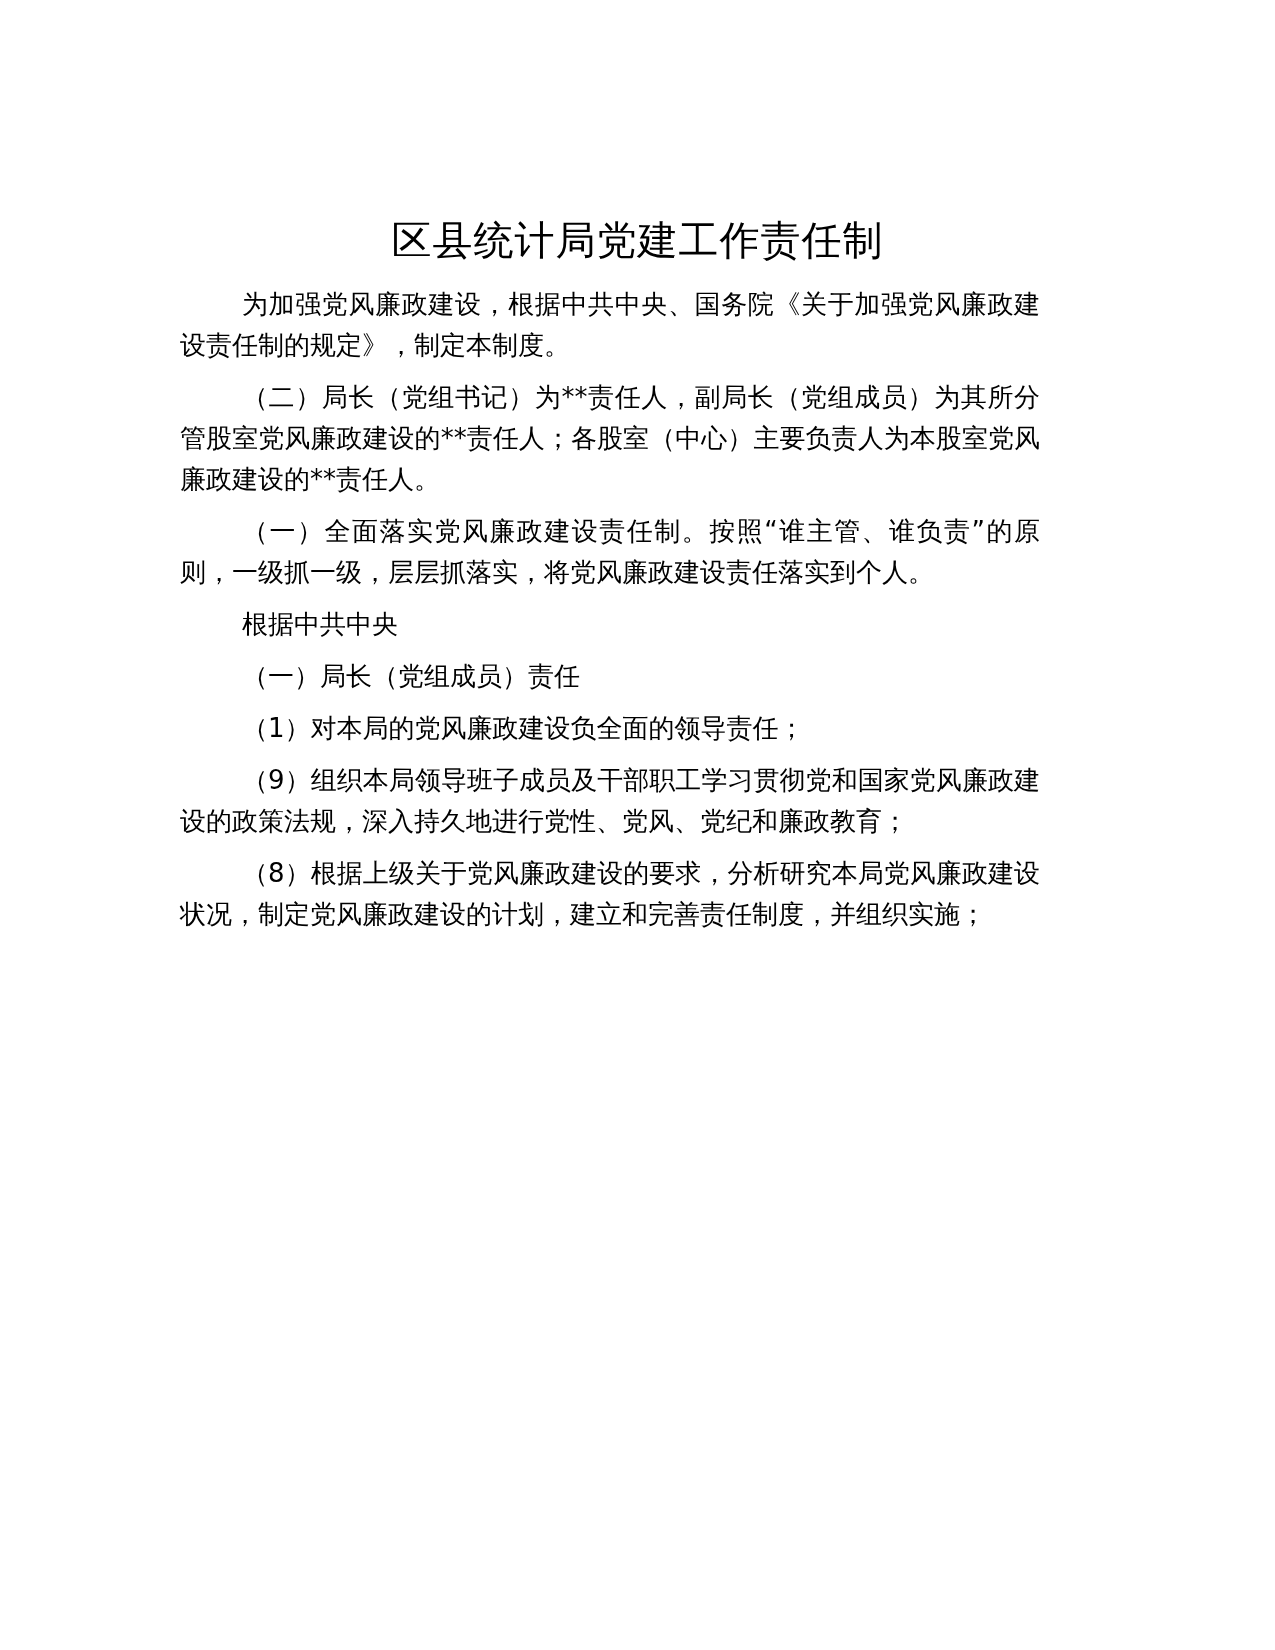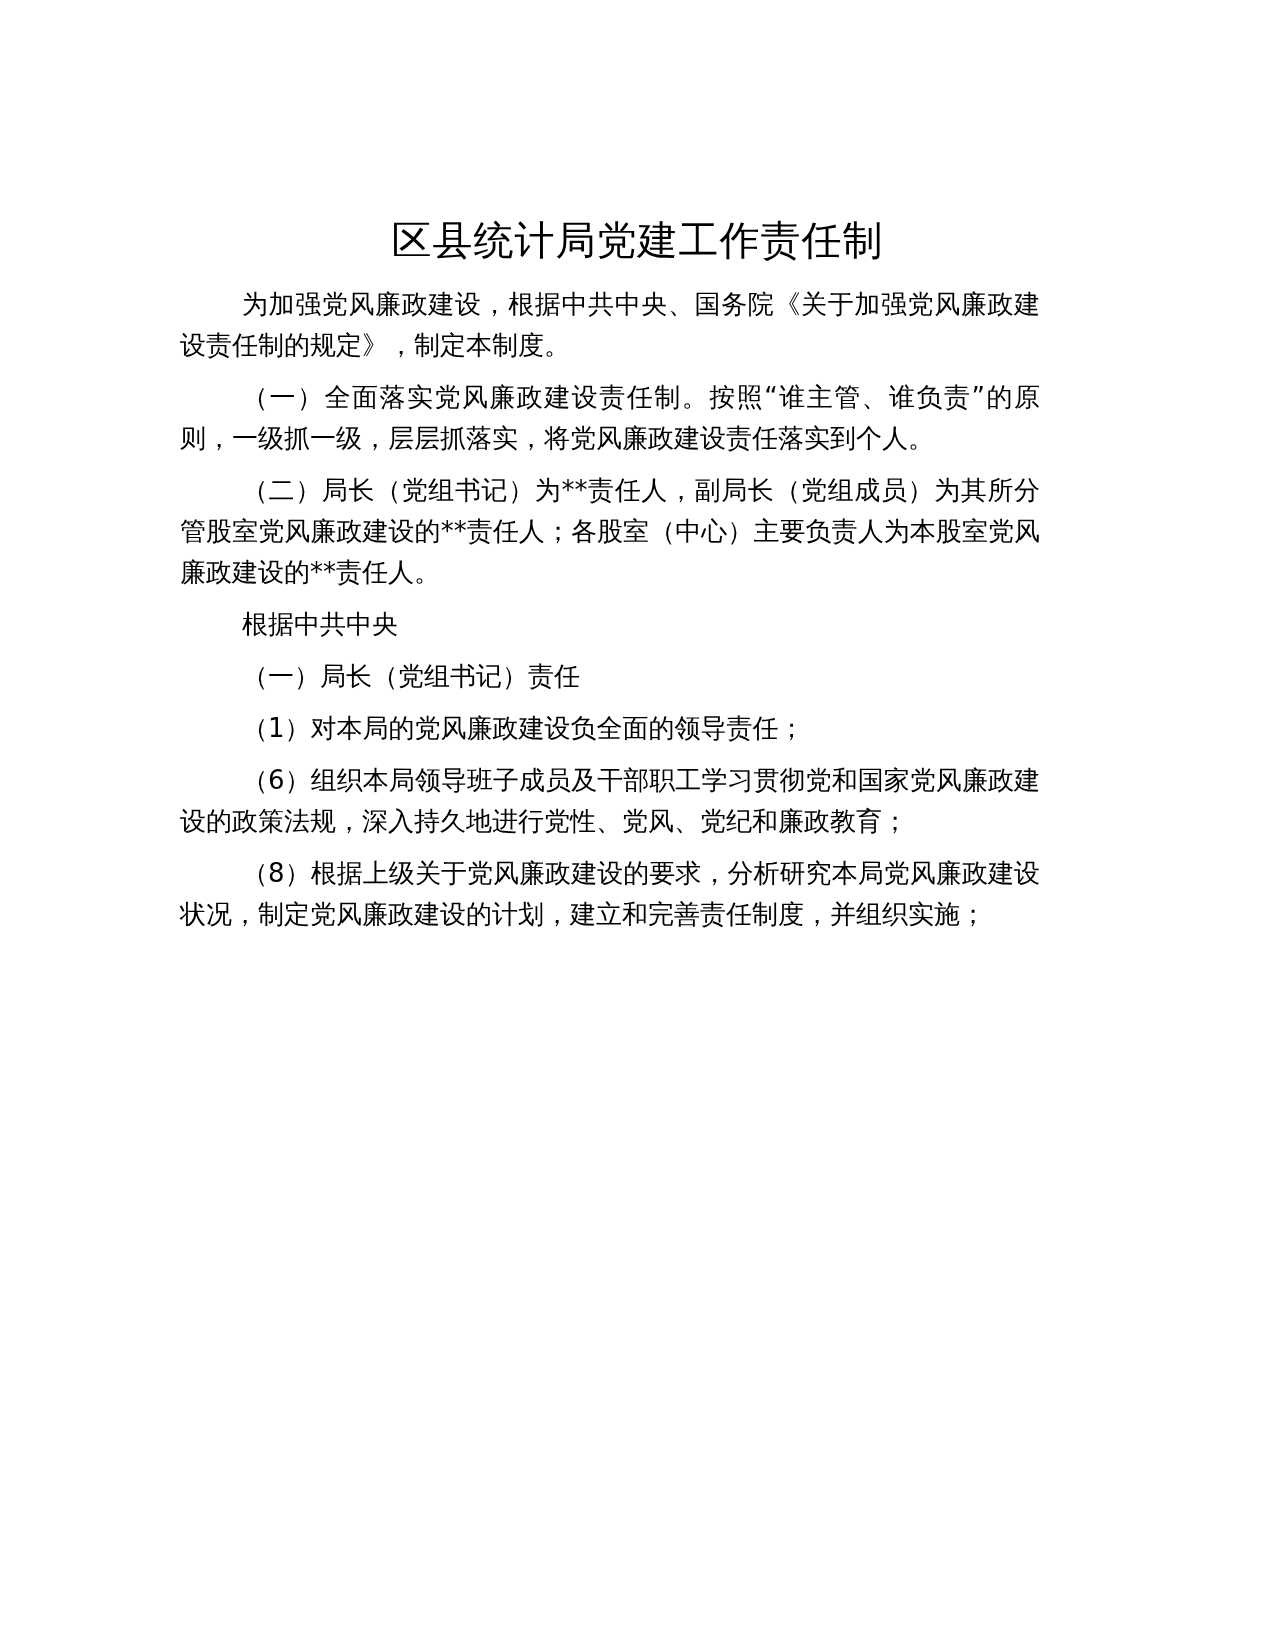--- a/index.html
+++ b/index.html
@@ -12,21 +12,21 @@
   .para { font-size: 26px; line-height: 41px; margin: 0 0 11px 0; text-indent: 62px;
           text-align: justify; letter-spacing: 0; word-break: break-all; }
 </style>
 </head>
 <body>
 
 <div class="page">
   <div class="title">区县统计局党建工作责任制</div>
   <div class="body-text">
     <p class="para">为加强党风廉政建设，根据中共中央、国务院《关于加强党风廉政建设责任制的规定》，制定本制度。</p>
+    <p class="para">（二）局长（党组书记）为**责任人，副局长（党组成员）为其所分管股室党风廉政建设的**责任人；各股室（中心）主要负责人为本股室党风廉政建设的**责任人。</p>
     <p class="para">（一）全面落实党风廉政建设责任制。按照“谁主管、谁负责”的原则，一级抓一级，层层抓落实，将党风廉政建设责任落实到个人。</p>
-    <p class="para">（二）局长（党组书记）为**责任人，副局长（党组成员）为其所分管股室党风廉政建设的**责任人；各股室（中心）主要负责人为本股室党风廉政建设的**责任人。</p>
     <p class="para">根据中共中央</p>
-    <p class="para">（一）局长（党组书记）责任</p>
+    <p class="para">（一）局长（党组成员）责任</p>
     <p class="para">（1）对本局的党风廉政建设负全面的领导责任；</p>
-    <p class="para">（6）组织本局领导班子成员及干部职工学习贯彻党和国家党风廉政建设的政策法规，深入持久地进行党性、党风、党纪和廉政教育；</p>
+    <p class="para">（9）组织本局领导班子成员及干部职工学习贯彻党和国家党风廉政建设的政策法规，深入持久地进行党性、党风、党纪和廉政教育；</p>
     <p class="para">（8）根据上级关于党风廉政建设的要求，分析研究本局党风廉政建设状况，制定党风廉政建设的计划，建立和完善责任制度，并组织实施；</p>
   </div>
 </div>
 
 </body></html>

